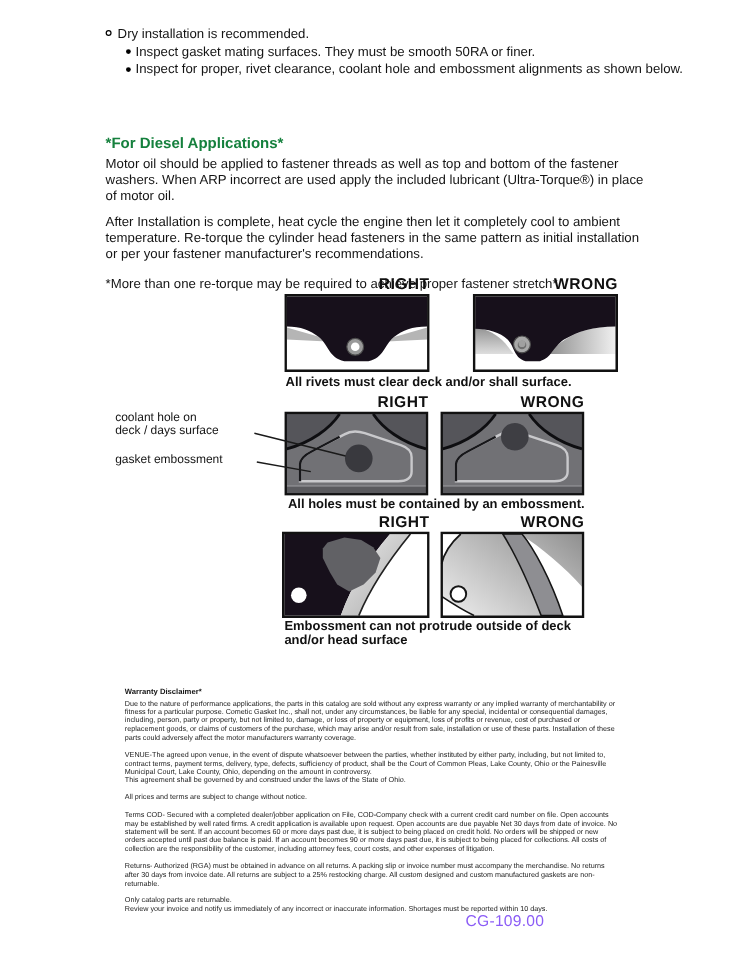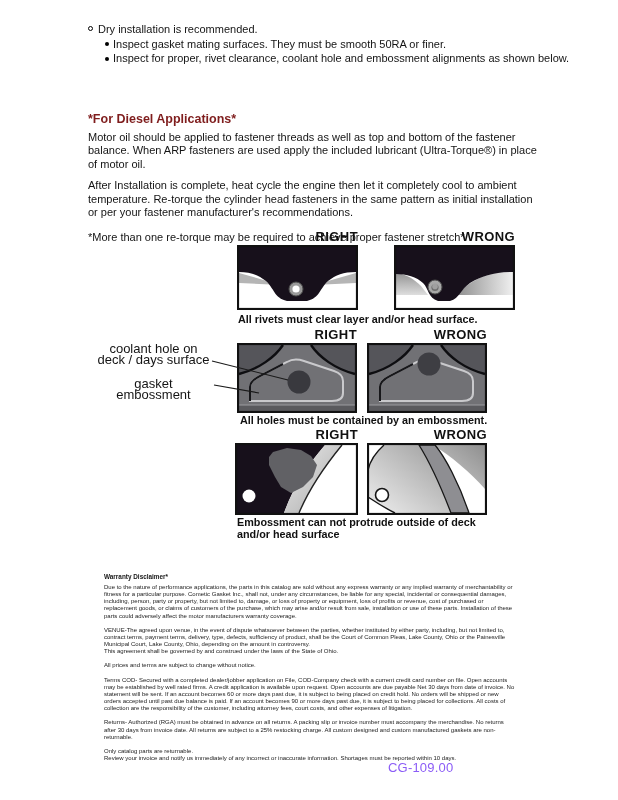--- a/index.html
+++ b/index.html
@@ -25,35 +25,35 @@
     display:inline-block;width:3px;height:3px;border:1px solid #000;
     border-radius:50%;margin-right:5px;vertical-align:2px;
   }
   .d-bullet{
     display:inline-block;width:4px;height:4px;background:#000;
     border-radius:50%;margin-right:4px;vertical-align:1.5px;
   }
 
   
   #diesel{left:88px;top:112px;width:452px;}
-  #diesel h2{margin:0 0 5px 0;font-size:12.5px;font-weight:bold;color:#7f1d1d;}
+  #diesel h2{margin:0 0 5px 0;font-size:12.5px;font-weight:bold;color:#15803d;}
   #diesel p{margin:0 0 8px 0;font-size:11px;line-height:13.4px;color:#141414;}
   #diesel p.note{margin-top:12px;}
 
   
   .dg-label{
     font-size:13px;font-weight:600;letter-spacing:.4px;color:#111;
     text-align:right;
   }
   .dg-caption{
     font-size:10.8px;font-weight:bold;color:#111;line-height:12px;
     white-space:pre-line;
   }
   .ann{
-    font-size:13px;line-height:10.5px;color:#141414;text-align:center;
+    font-size:10px;line-height:10.5px;color:#141414;text-align:left;
   }
   svg{display:block;}
 
   
   #legal{left:104px;top:573px;width:412px;}
   #legal h3{margin:0 0 4px 0;font-size:6.4px;font-weight:bold;color:#151515;}
   #legal p{margin:0 0 7px 0;font-size:6px;line-height:7.15px;color:#222;}
   #legal p.tight{margin-bottom:0;}
 
   #page-code{left:388px;top:760px;font-size:13px;color:#8b5cf6;letter-spacing:.2px;}
@@ -64,21 +64,21 @@
 <div class="abs" id="tips">
   <div class="bullets">
     <div class="b-row"><span class="o-bullet"></span><span>Dry installation is recommended.</span></div>
     <div class="b-row sub"><span class="d-bullet"></span><span>Inspect gasket mating surfaces.  They must be smooth 50RA or finer.</span></div>
     <div class="b-row sub"><span class="d-bullet"></span><span>Inspect for proper, rivet clearance, coolant hole and embossment alignments as shown below.</span></div>
   </div>
 </div>
 
 <div class="abs" id="diesel">
   <h2>*For Diesel Applications*</h2>
-  <p>Motor oil should be applied to fastener threads as well as top and bottom of the fastener balance. When ARP fasteners are used apply the included lubricant (Ultra-Torque®) in place of motor oil.</p>
+  <p>Motor oil should be applied to fastener threads as well as top and bottom of the fastener washers. When ARP incorrect are used apply the included lubricant (Ultra-Torque®) in place of motor oil.</p>
   <p>After Installation is complete, heat cycle the engine then let it completely cool to ambient temperature. Re-torque the cylinder head fasteners in the same pattern as initial installation or per your fastener manufacturer's recommendations.</p>
   <p class="note">*More than one re-torque may be required to achieve proper fastener stretch*</p>
 </div>
 
 <div class="abs dg-label" style="left:237px;top:229px;width:121px;">RIGHT</div>
 <div class="abs dg-label" style="left:394px;top:229px;width:121px;">WRONG</div>
 
 <svg class="abs" style="left:237px;top:245px;" width="121" height="65" viewBox="0 0 121 65">
   <rect x="1" y="1" width="119" height="63" fill="#ffffff"></rect>
   <polygon points="2,28 44,40 2,38" fill="#b5b5b5"></polygon>
@@ -103,21 +103,21 @@
   <rect x="1" y="1" width="119" height="63" fill="#ffffff"></rect>
   <path d="M2,28 C12,29 20,34 27,41 L34,50 H2 Z" fill="url(#g1a)"></path>
   <path d="M119,27 C96,27 82,33 70,43 L62,50 H119 Z" fill="url(#g1b)"></path>
   <path d="M2,2 H119 V27 C100,27 88,31 76,38 C66,45 66,53 56,56 L44,56 C34,53 35,44 29,38 C23,32 12,29 2,29 Z" fill="#17101b"></path>
   <circle cx="41" cy="42" r="7" fill="#a8a8a8" stroke="#4c4c4c" stroke-width="1"></circle>
   <circle cx="41" cy="42.5" r="3.6" fill="#6f6f6f"></circle>
   <circle cx="41" cy="41.4" r="2.8" fill="#a0a0a0"></circle>
   <rect x="1" y="1" width="119" height="63" fill="none" stroke="#111" stroke-width="2.2"></rect>
 </svg>
 
-<div class="abs dg-caption" style="left:238px;top:313px;">All rivets must clear layer and/or head surface.</div>
+<div class="abs dg-caption" style="left:238px;top:313px;">All rivets must clear deck and/or shall surface.</div>
 
 <div class="abs dg-label" style="left:237px;top:327px;width:120px;">RIGHT</div>
 <div class="abs dg-label" style="left:367px;top:327px;width:120px;">WRONG</div>
 
 <svg class="abs" style="left:237px;top:343px;" width="120" height="70" viewBox="0 0 120 70">
   <rect x="1" y="1" width="118" height="68" fill="#717175"></rect>
   <path d="M2,2 H46 C38,14 22,26 2,31 Z" fill="#55555a"></path>
   <path d="M2,31 C22,26 38,14 46,2" stroke="#0e0e11" stroke-width="2.4" fill="none"></path>
   <path d="M118,2 H74 C82,14 98,26 118,31 Z" fill="#55555a"></path>
   <path d="M118,31 C98,26 82,14 74,2" stroke="#0e0e11" stroke-width="2.4" fill="none"></path>

